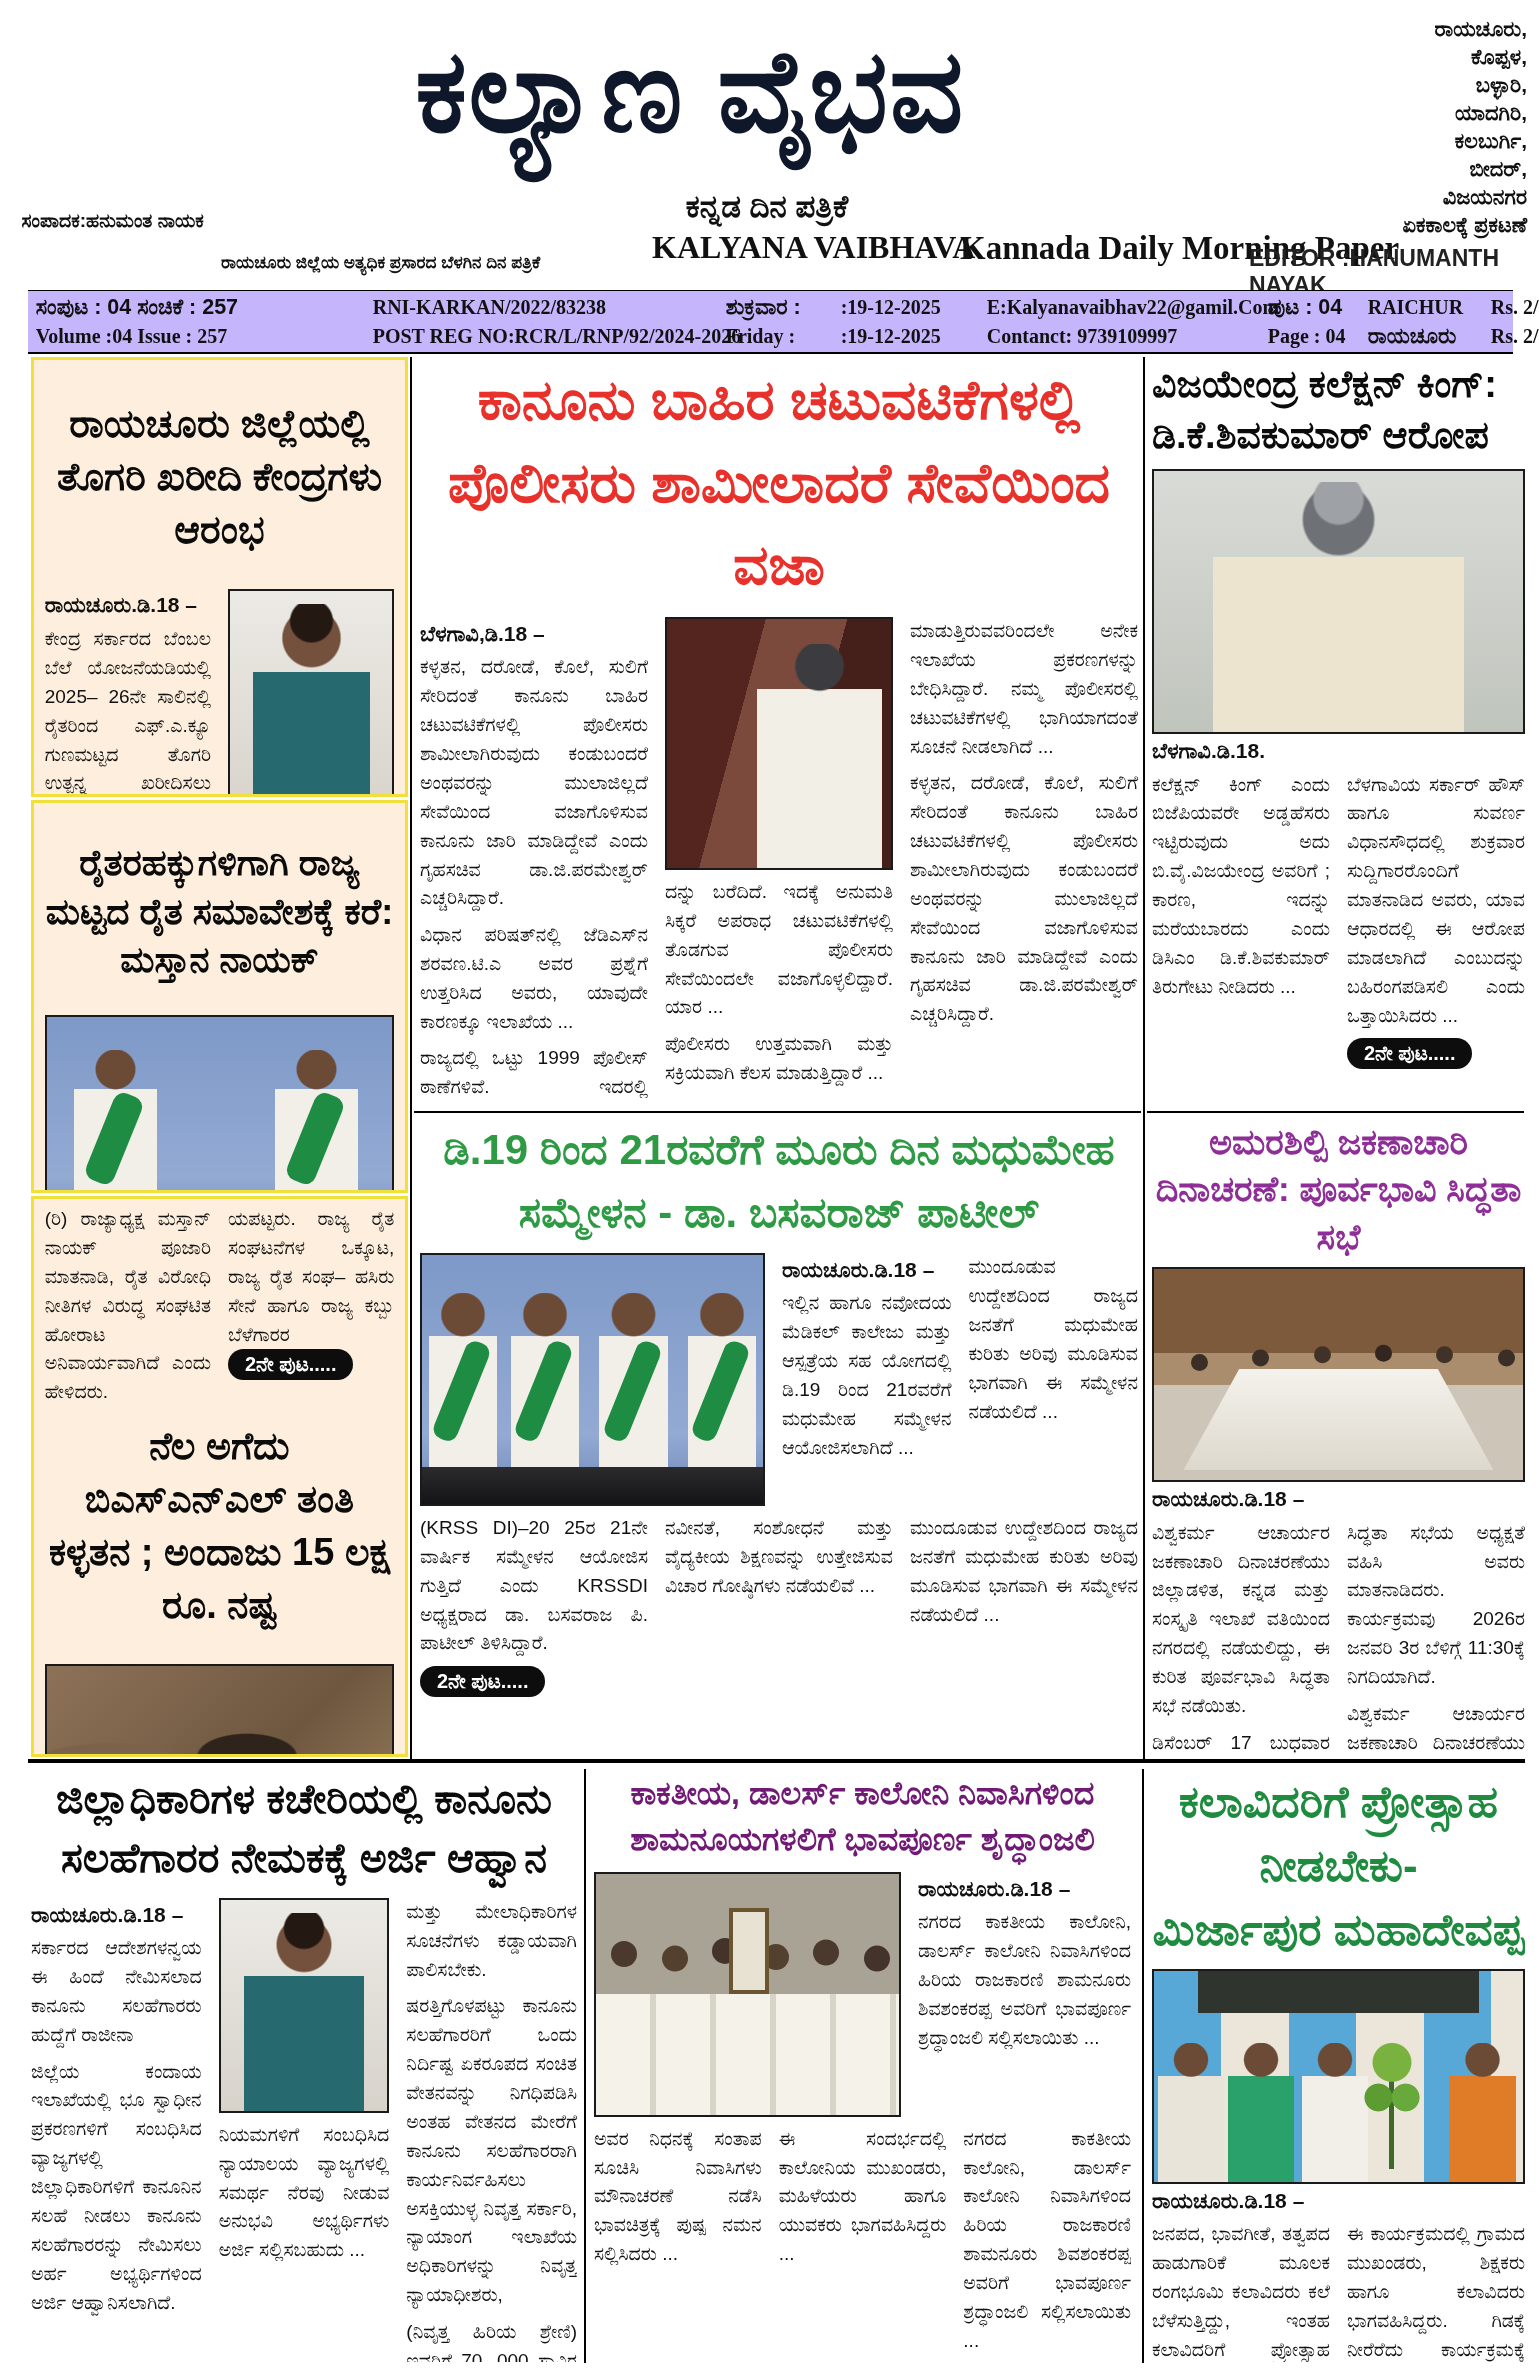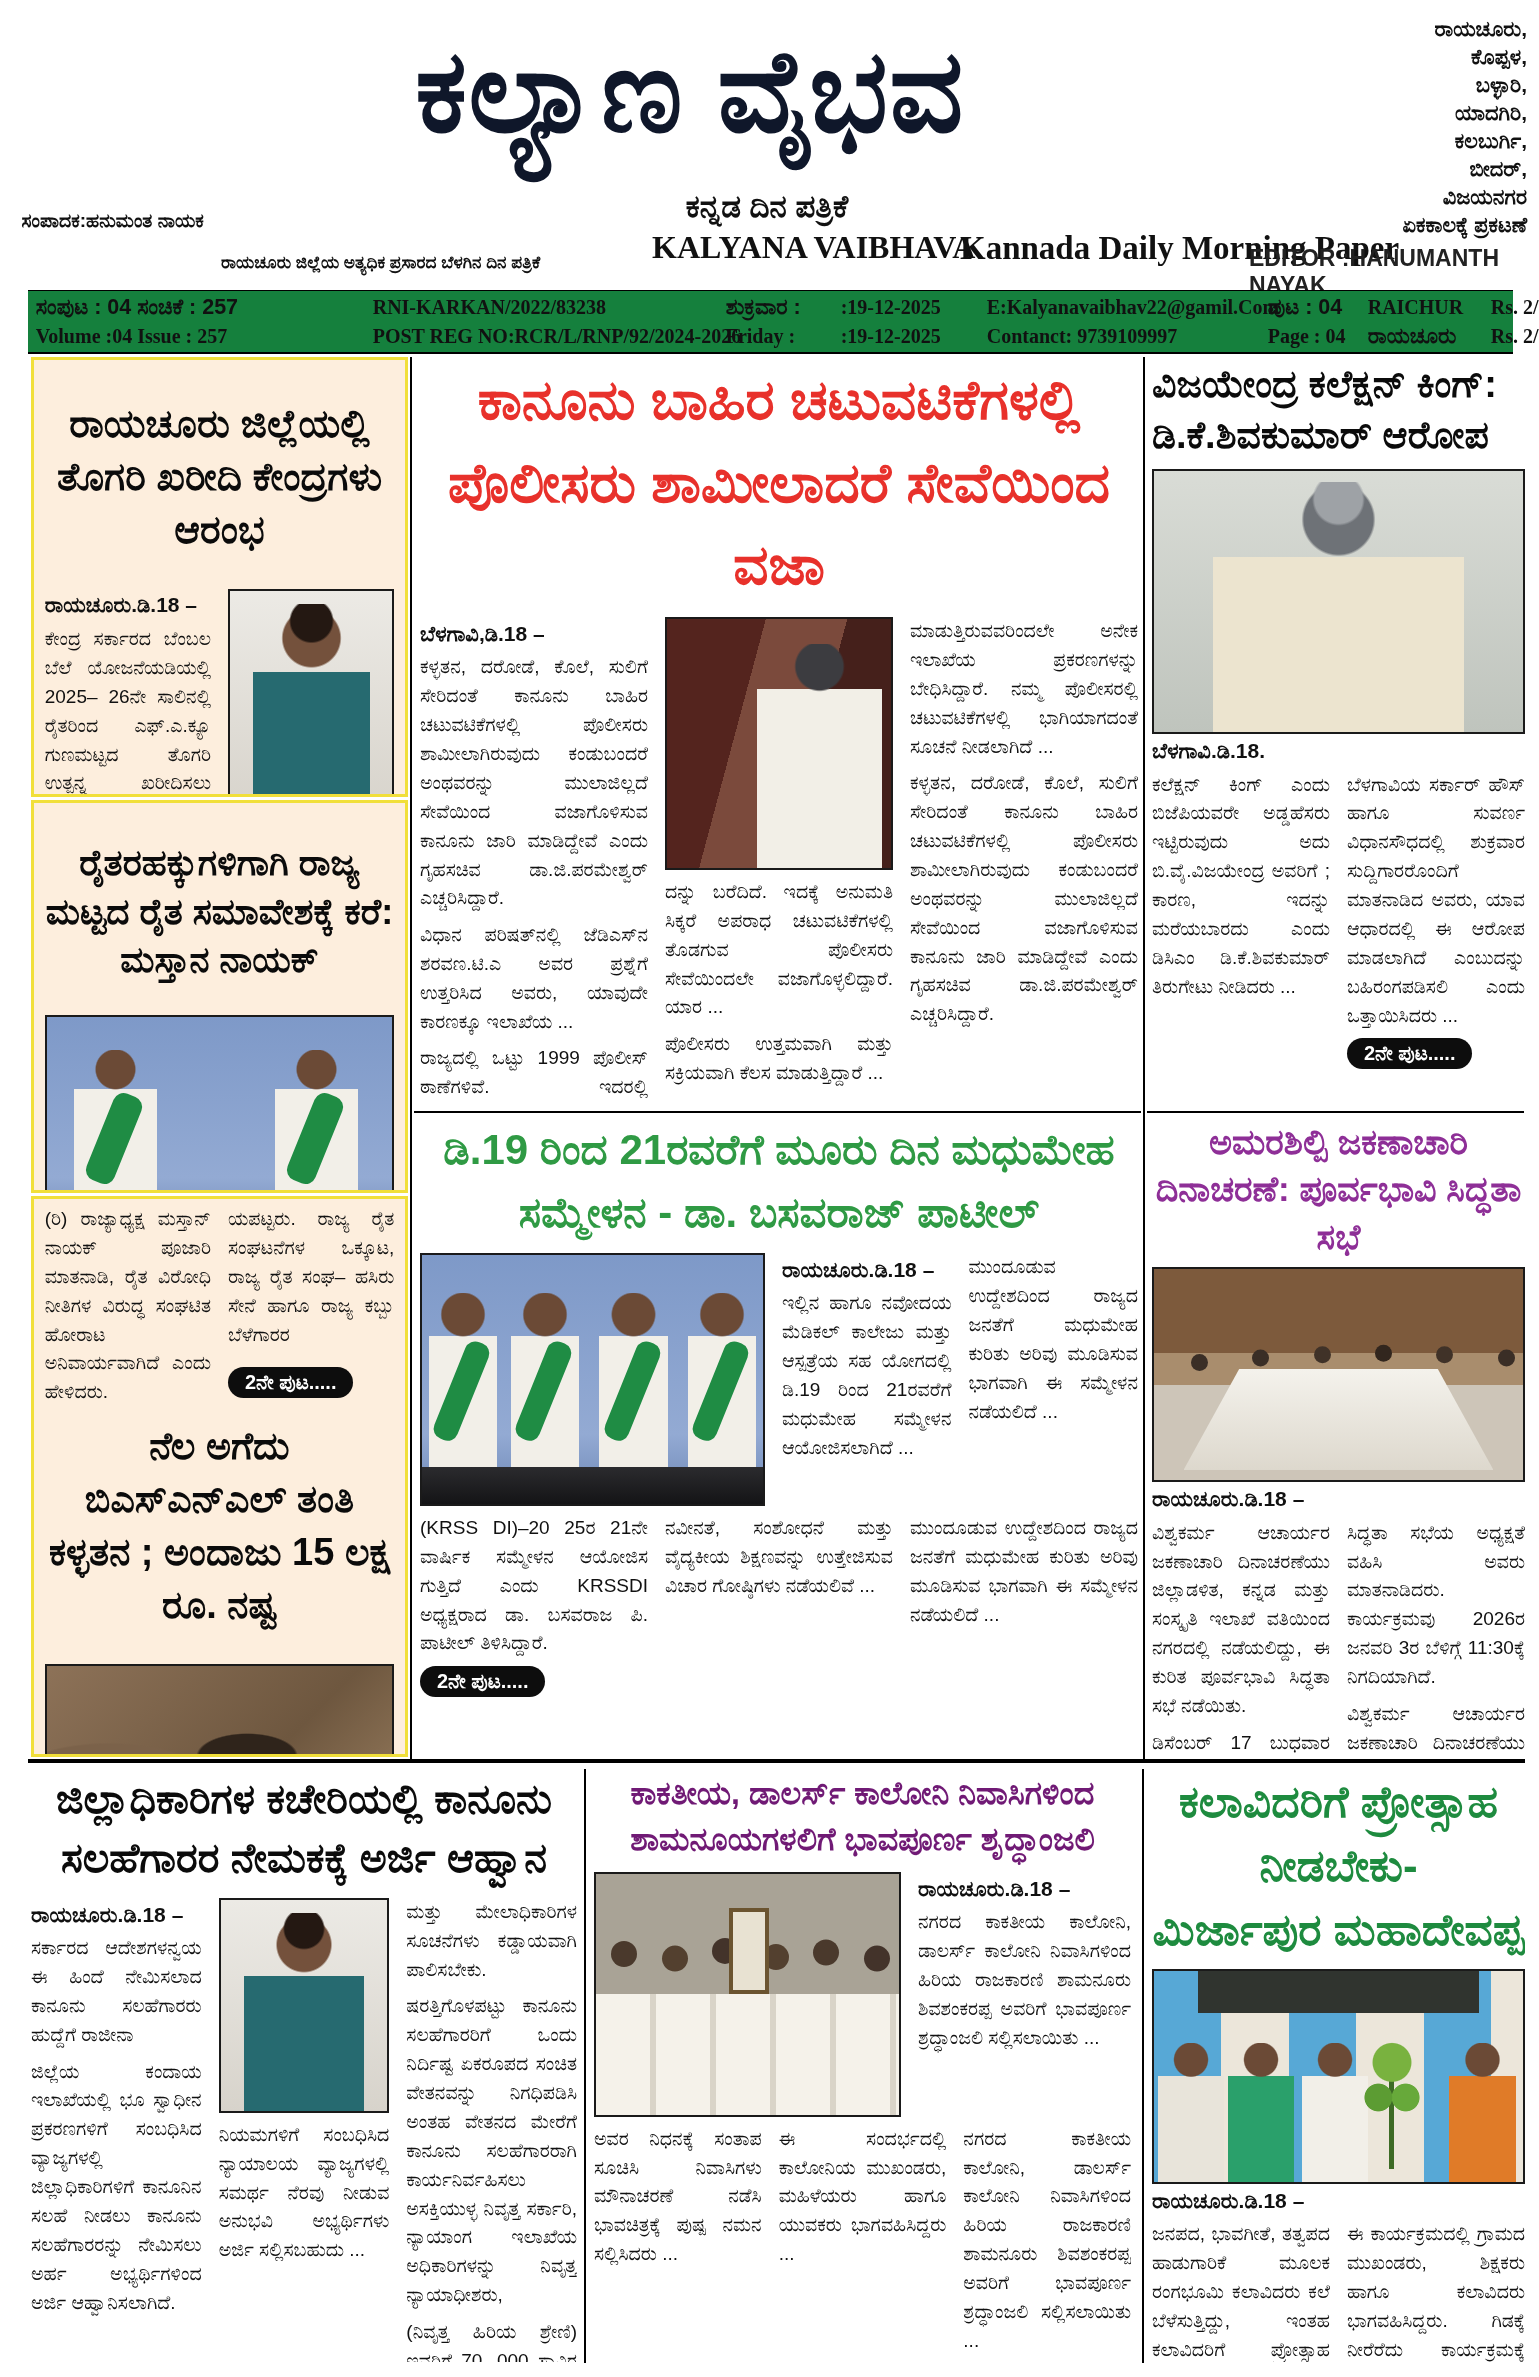--- a/index.html
+++ b/index.html
@@ -11,21 +11,21 @@
   .mast-title{left:84px;top:21.5px;width:1212px;text-align:center;font-weight:900;
               font-size:115px;line-height:1.2;letter-spacing:1.5px;color:#0f172a;}
   .mast-sub{left:537px;top:189px;width:460px;text-align:center;font-weight:800;font-size:31px;}
   .mast-ed-kn{left:21.5px;top:210px;font-weight:800;font-size:19px;}
   .mast-tagline{left:221px;top:253px;font-weight:700;font-size:17px;}
   .mast-en{left:652px;top:229px;font-family:"Liberation Serif",serif;font-weight:800;font-size:32px;}
   .mast-en2{left:960px;top:230px;font-family:"Liberation Serif",serif;font-weight:800;font-size:33px;}
   .mast-ed-en{left:1249px;top:245px;font-weight:800;font-size:23px;color:#222;}
   .cities{left:1344px;top:15.3px;width:183px;text-align:right;font-weight:800;font-size:21px;line-height:28px;}
   
-  .infobar{left:28px;top:290px;width:1485px;height:64px;background:#15803d;
+  .infobar{left:28px;top:290px;width:1485px;height:64px;background:#c4b5fd;
            border-top:1.5px solid #000;border-bottom:2.3px solid #000;
            display:grid;grid-template-columns:337px 353px 115px 146px 281px 100px 123px auto;
            align-items:center;padding:1.5px 7.7px;font-weight:800;}
   .infobar span{white-space:nowrap;}
   .ib-kn{font-size:21.5px;}
   .ib-en{font-family:"Liberation Serif",serif;font-size:20px;}
   
   .vrule{width:1.5px;background:#000;}
   .hrule{height:2.3px;background:#000;}
   .hrule-thick{height:3.8px;background:#000;}
@@ -173,21 +173,21 @@
     </div>
 
   </article>
 
   <article class="abs lbox" style="top:1196px;height:561px;">
     <div class="cols">
       <div class="col">
           <p class="body">(ರಿ) ರಾಜ್ಯಾಧ್ಯಕ್ಷ ಮಸ್ತಾನ್ ನಾಯಕ್ ಪೂಜಾರಿ ಮಾತನಾಡಿ, ರೈತ ವಿರೋಧಿ ನೀತಿಗಳ ವಿರುದ್ಧ ಸಂಘಟಿತ ಹೋರಾಟ ಅನಿವಾರ್ಯವಾಗಿದೆ ಎಂದು ಹೇಳಿದರು.</p>
         </div>
       <div class="col">
-        <p class="body" style="margin-bottom:18px;">ಯಪಟ್ಟರು.  ರಾಜ್ಯ ರೈತ ಸಂಘಟನೆಗಳ ಒಕ್ಕೂಟ, ರಾಜ್ಯ ರೈತ ಸಂಘ– ಹಸಿರು ಸೇನೆ ಹಾಗೂ ರಾಜ್ಯ ಕಬ್ಬು ಬೆಳೆಗಾರರ</p>
+        <p class="body" style="margin-bottom:0;">ಯಪಟ್ಟರು.  ರಾಜ್ಯ ರೈತ ಸಂಘಟನೆಗಳ ಒಕ್ಕೂಟ, ರಾಜ್ಯ ರೈತ ಸಂಘ– ಹಸಿರು ಸೇನೆ ಹಾಗೂ ರಾಜ್ಯ ಕಬ್ಬು ಬೆಳೆಗಾರರ</p>
         <span class="pill">2ನೇ ಪುಟ.....</span>
       </div>
     </div>
     <h2 class="hl hl-a3" style="margin-top:4.6px;">ನೆಲ ಅಗೆದು ಬಿಎಸ್‌ಎನ್‌ಎಲ್ ತಂತಿ ಕಳ್ಳತನ ;  ಅಂದಾಜು 15 ಲಕ್ಷ ರೂ. ನಷ್ಟ</h2>
     <div class="photo sc-soil" style="width:100%;height:184px;margin-top:6.1px;"></div>
 
   </article>
 
   <article class="abs" style="left:420px;top:359px;width:718px;height:750px;overflow:hidden;">
     <h1 class="hl hl-a4" style="margin:0;">ಕಾನೂನು ಬಾಹಿರ ಚಟುವಟಿಕೆಗಳಲ್ಲಿ</h1>

